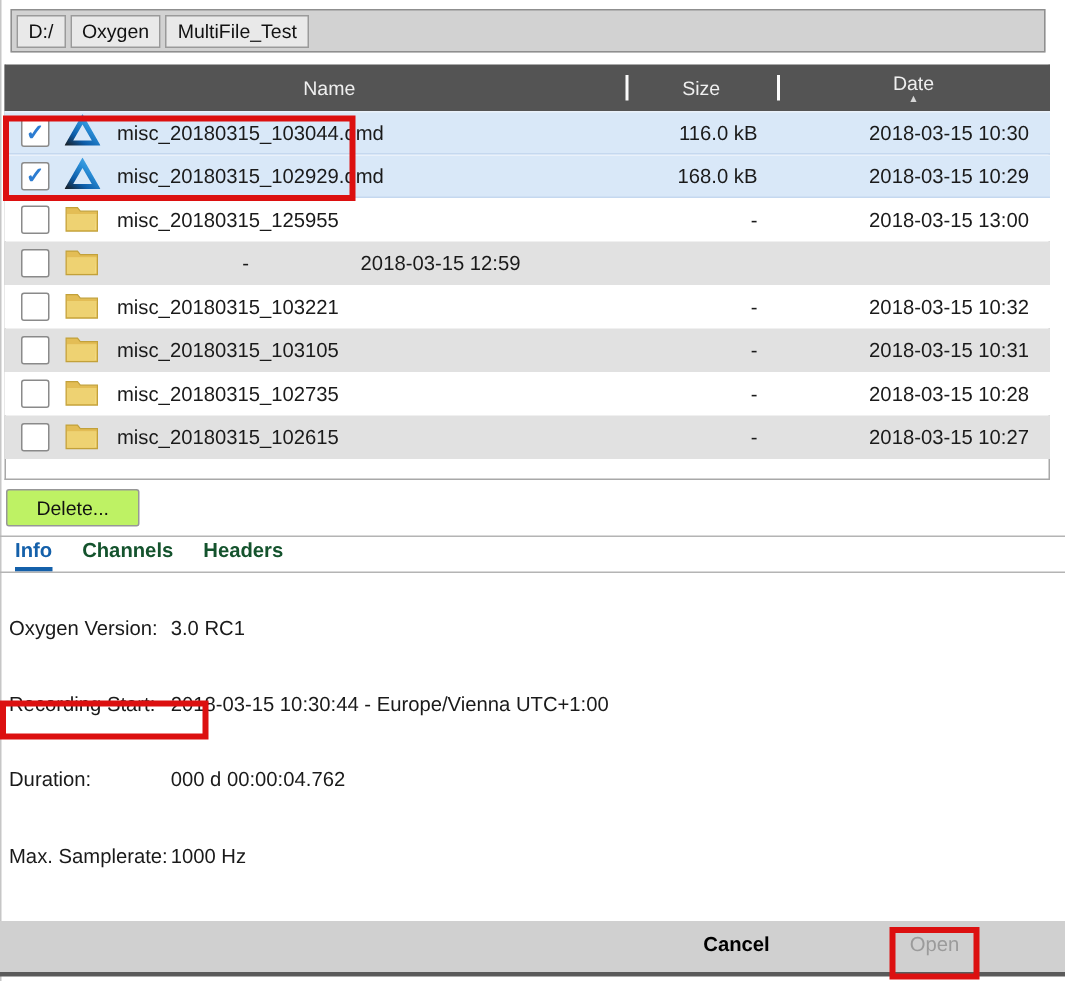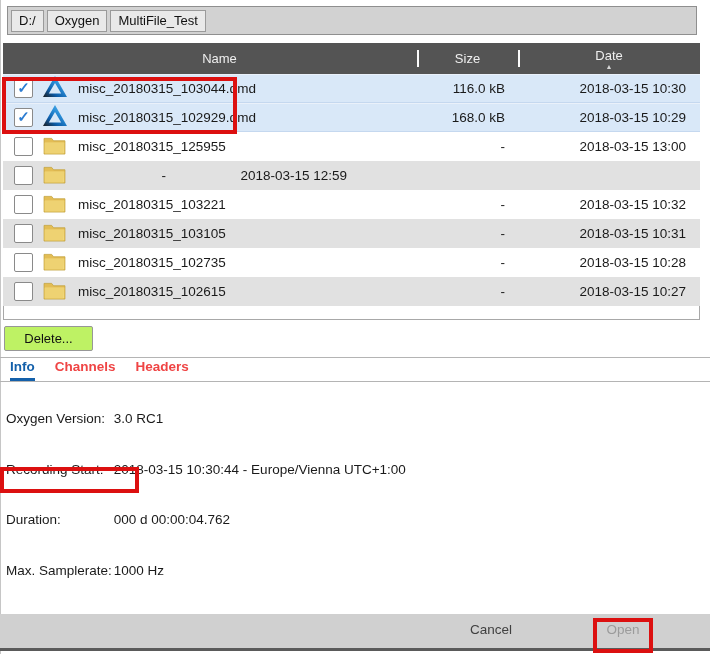--- a/index.html
+++ b/index.html
@@ -50,34 +50,34 @@
   
   .delete-btn{position:absolute;left:4px;top:326px;width:89px;height:25px;background:#bef264;
     border:1px solid #979797;border-radius:2px;font-family:"Liberation Sans",sans-serif;
     font-size:13px;color:#111;cursor:default;}
 
   .divider{position:absolute;left:0;width:710px;height:1px;background:#b4b4b4;}
   .div1{top:357px;} .div2{top:381px;}
 
   
   .tabs{position:absolute;left:10px;top:359px;height:22px;display:flex;gap:20px;justify-content:center;}
-  .tab{font-size:13.5px;font-weight:600;color:#ef4444;padding-bottom:3px;cursor:default;}
+  .tab{font-size:13.5px;font-weight:600;color:#14532d;padding-bottom:3px;cursor:default;}
   .tab.active{color:var(--tab-active);border-bottom:3px solid var(--tab-active);}
 
   
   .info{position:absolute;left:6px;top:380px;width:690px;}
   .info-row{height:22.5px;line-height:22.5px;font-size:13.5px;white-space:nowrap;margin-top:28px;}
   .info-label{display:inline-block;width:104px;}
   .info-label.em{font-weight:700;}
 
   
   .footer{position:absolute;left:0;top:614px;width:710px;height:34px;background:var(--footer-bg);}
   .footer-strip{position:absolute;left:0;top:648px;width:710px;height:3px;background:#5a5a5a;}
   .cancel{position:absolute;left:445px;top:622px;width:92px;text-align:center;
-    font-weight:400;font-size:13.5px;color:#404040;cursor:default;}
+    font-weight:700;font-size:13.5px;color:#000000;cursor:default;}
   .open{position:absolute;left:597px;top:622px;width:52px;text-align:center;
     font-size:13.5px;color:var(--disabled-text);cursor:default;}
 
   
   .ann{position:absolute;border:4px solid var(--annotation-red);pointer-events:none;}
   .ann-rows{left:2px;top:77px;width:235px;height:57px;}
   .ann-multi{left:0;top:467px;width:139px;height:26px;}
   .ann-open{left:593px;top:618px;width:60px;height:35px;}
 </style>
 </head>

